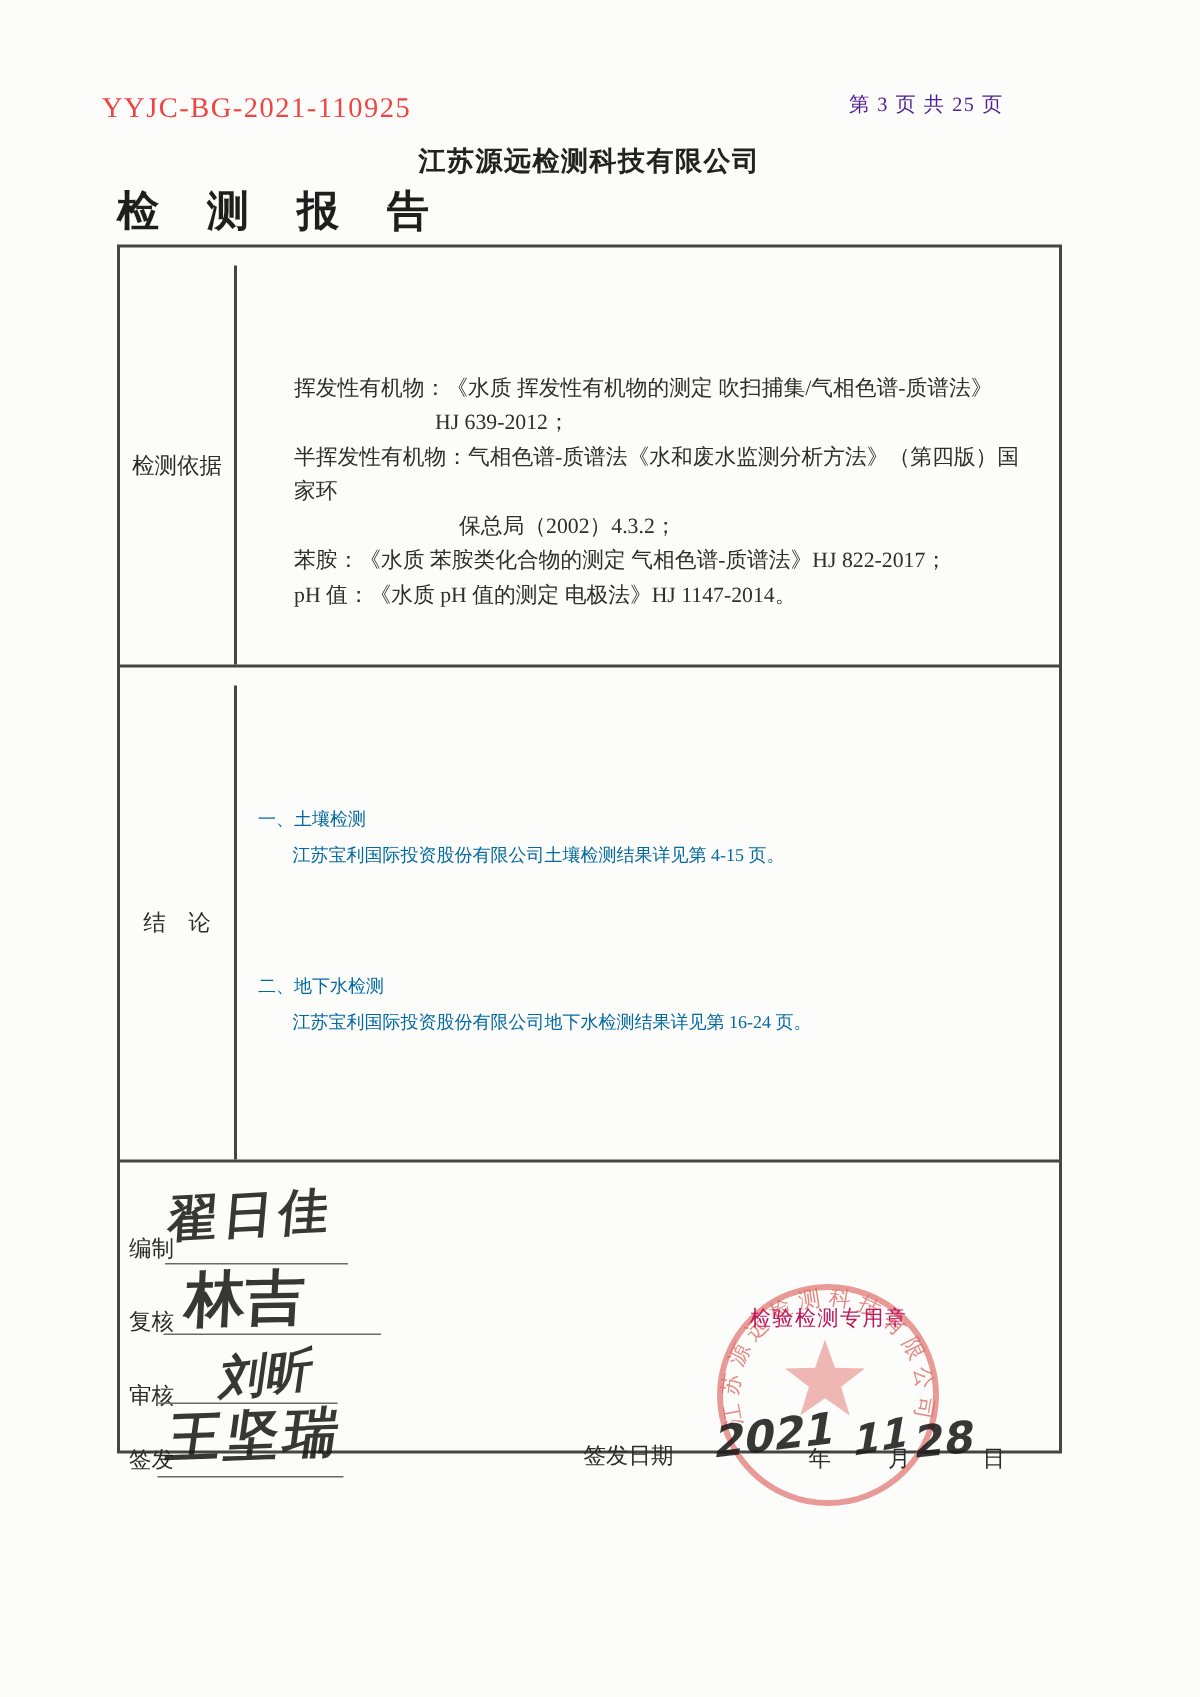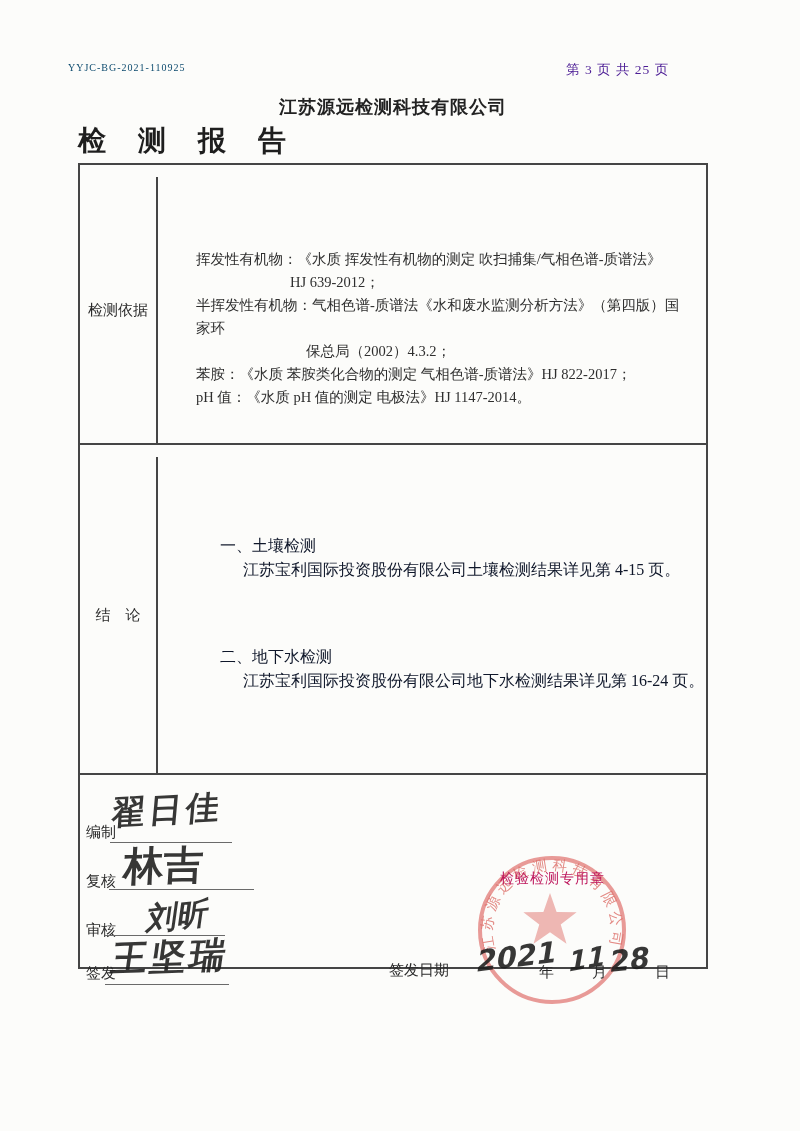--- a/index.html
+++ b/index.html
@@ -8,21 +8,21 @@
     width:800px;height:1131px;
     margin:0 auto;
     background:#fcfcfa;
     font-family:"Liberation Serif","DejaVu Serif",serif;
     color:#333;
     overflow:hidden;
   }
   
   .report-no{
     position:absolute;left:68px;top:62px;
-    font-size:10px;letter-spacing:1px;color:#0c4a6e;text-align:right;
+    font-size:19px;letter-spacing:1px;color:#ef4444;text-align:right;
   }
   .page-info{
     position:absolute;left:566px;top:61px;
     font-size:13.5px;letter-spacing:1px;color:#4c1d95;
   }
   .company-title{
     position:absolute;left:78px;top:95px;width:630px;
     text-align:center;font-size:18px;font-weight:bold;color:#222;
     letter-spacing:1px;
   }
@@ -48,21 +48,21 @@
   }
   .content-cell{flex:1;position:relative;}
   
   .basis-text{
     position:absolute;left:38px;top:83px;right:14px;
     font-size:14.5px;line-height:23px;color:#2e2e2e;
   }
   .basis-line.ind-1{padding-left:94px;}
   .basis-line.ind-2{padding-left:110px;}
   
-  .concl-block{position:absolute;left:14px;font-size:16px;line-height:24px;color:#0f172a;margin-left:48px;}
+  .concl-block{position:absolute;left:14px;font-size:12px;line-height:24px;color:#0369a1;}
   .concl-block.b1{top:89px;}
   .concl-block.b2{top:200px;}
   .concl-detail{margin-left:23px;}
   
   .sig-label{position:absolute;left:6px;font-size:15px;color:#2b2b2b;}
   .sig-line{position:absolute;height:0;border-bottom:1.5px solid #6a6a6a;}
   .hw{
     position:absolute;
     font-family:"DejaVu Sans",sans-serif;
     color:#1c1c1c;font-weight:600;white-space:nowrap;

